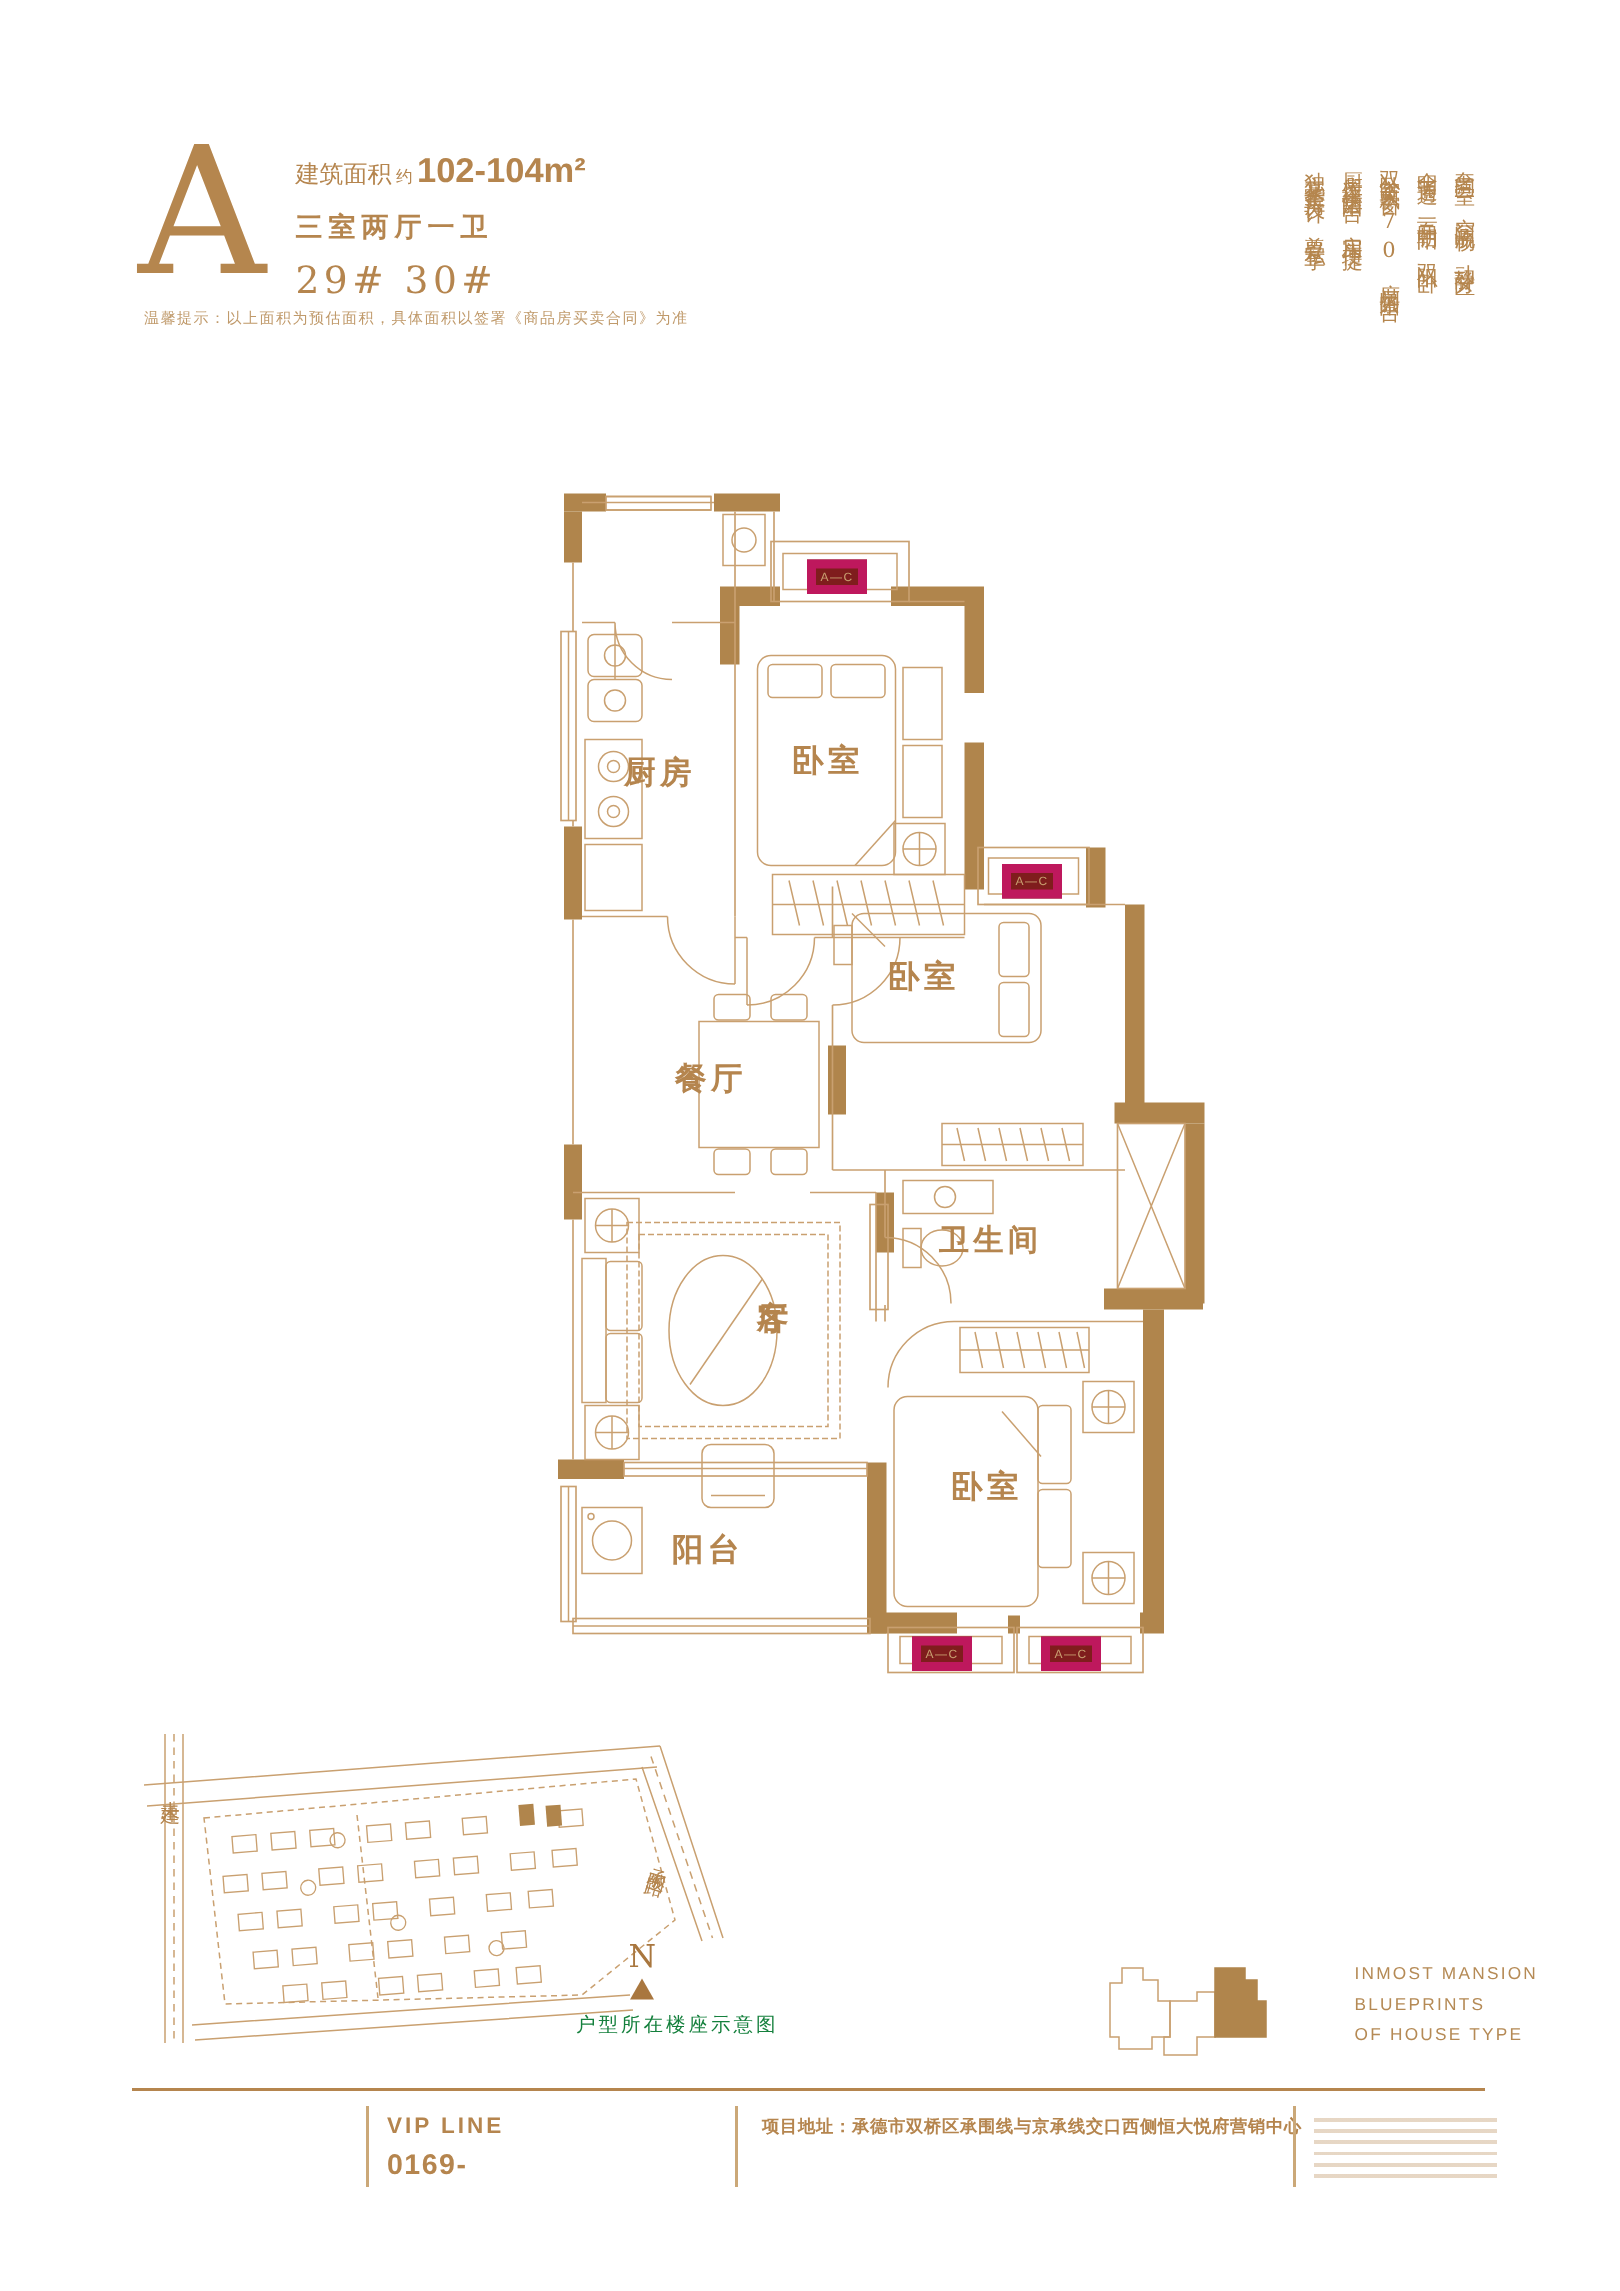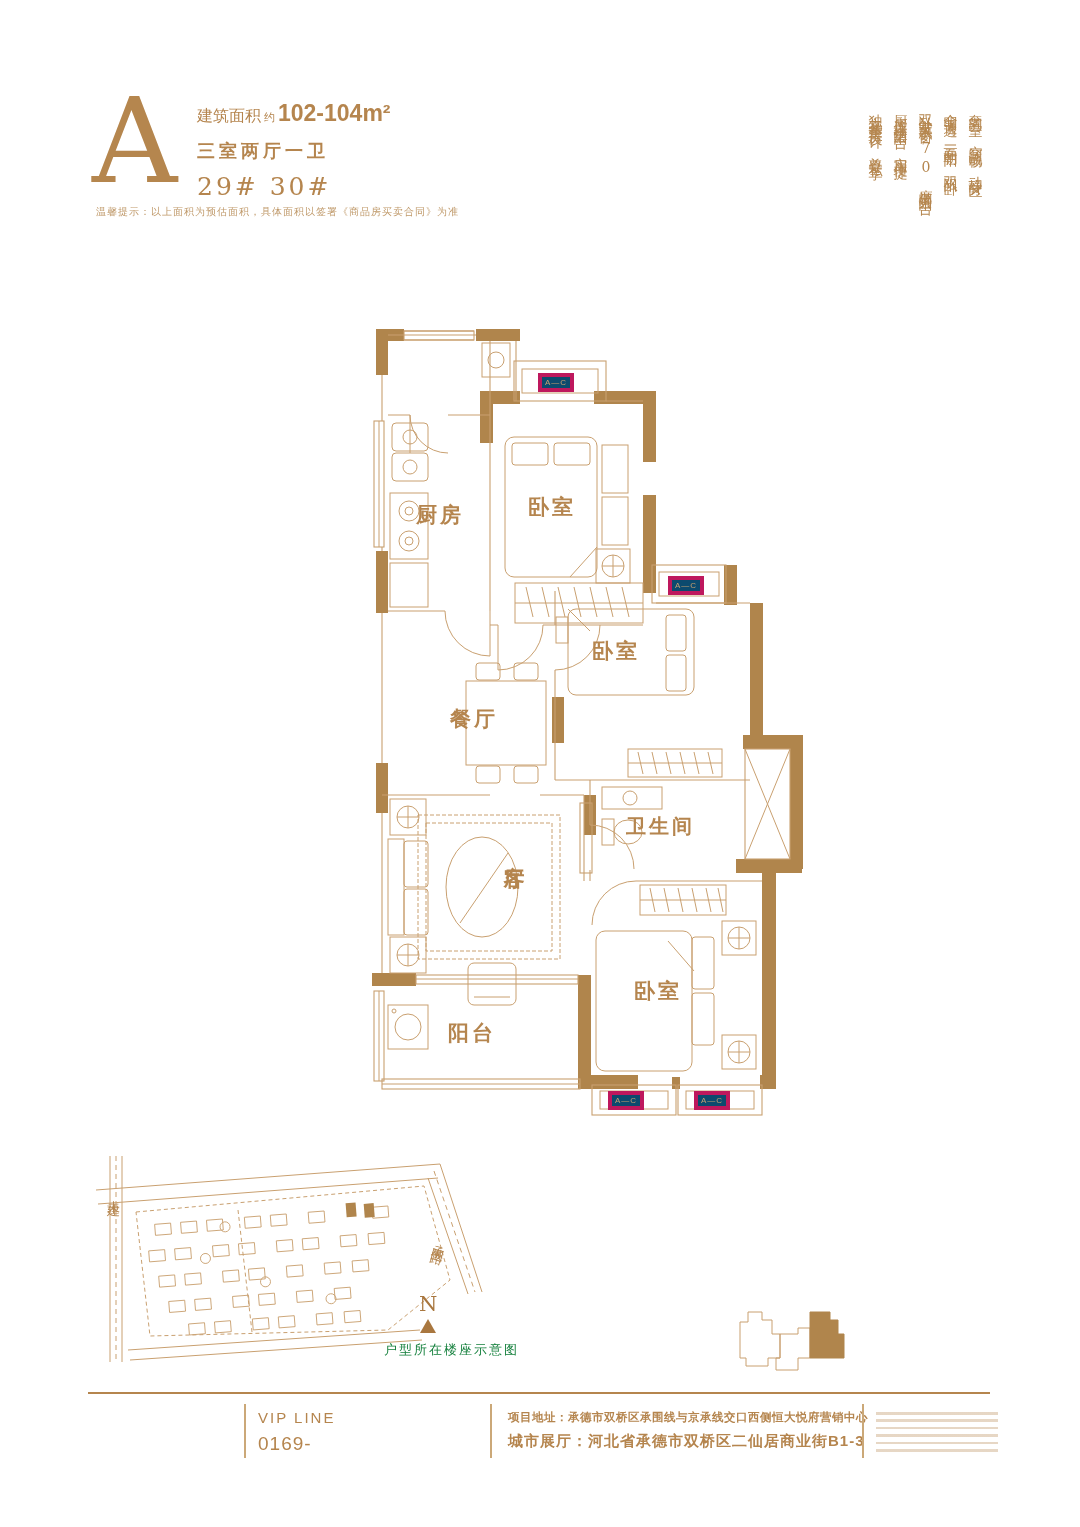--- a/index.html
+++ b/index.html
@@ -21,22 +21,22 @@
            font-family:"DejaVu Serif",serif;font-size:14px;color:#b5864e;}
   .slogans>div{margin:0 7px;letter-spacing:3px;}
   
   .plan{left:330px;top:325px;width:650px;height:815px;}
   .plan svg{position:absolute;left:0;top:0;}
   .ln{fill:none;stroke:#c9a070;stroke-width:1.1px;}
   .lf{fill:none;stroke:#c9a070;stroke-width:1px;}
   .w{fill:#b0854c;stroke:none;}
   .room-label{position:absolute;font-size:21px;font-weight:700;letter-spacing:3px;color:#b5854e;white-space:nowrap;}
   .room-label.v{writing-mode:vertical-rl;text-orientation:upright;letter-spacing:4px;}
-  .win-code{position:absolute;font-size:8px;color:#c9a070;border:4px solid #be185d;
-            padding:0 3px;line-height:11px;letter-spacing:1px;background:#0c4a6e;}
+  .win-code{position:absolute;font-size:8px;color:#c9a070;border:6px solid #be185d;
+            padding:0 3px;line-height:11px;letter-spacing:1px;background:#7f1d1d;}
   
   .sitemap{left:88px;top:1152px;width:400px;height:215px;}
   .map-label-v{writing-mode:vertical-rl;text-orientation:upright;font-size:13px;color:#b5854e;letter-spacing:3px;}
   .unbuilt{left:104px;top:1190px;}
   .roadlabel{left:432px;top:1236px;transform:rotate(16deg);}
   .compass{left:419px;top:1294px;text-align:center;color:#a9773f;}
   .compass-n{font-family:"DejaVu Serif",serif;font-size:21px;line-height:1;}
   .compass-arrow{width:0;height:0;border-left:8px solid transparent;border-right:8px solid transparent;
                  border-bottom:14px solid #a9773f;margin:4px auto 0;}
   .map-caption{left:384px;top:1341px;font-size:13px;letter-spacing:2px;color:#15803d;}
@@ -45,21 +45,21 @@
   .inmost{left:903px;top:1306px;font-size:11.5px;letter-spacing:1.5px;line-height:1.8;color:#b58a55;}
   
   .rule{left:88px;top:1392px;width:902px;height:2px;background:#b5854e;}
   .logo-block{left:86px;top:1406px;display:flex;align-items:flex-start;}
   .brand-col{margin-left:6px;}
   .brand-name{font-size:22px;font-weight:700;letter-spacing:3px;color:#b5854e;line-height:1.1;}
   .brand-sub{font-size:10px;letter-spacing:6px;color:#b5854e;margin-top:3px;}
   .brand-fine{width:168px;height:5px;margin-top:5px;opacity:.75;
       background:repeating-linear-gradient(90deg,#c9a473 0 5px,transparent 5px 8px);}
   .vdiv{width:1.5px;height:54px;background:#cba878;top:1404px;}
-  .vip{left:258px;top:1409px;color:#b5854e;}
+  .vip{left:258px;top:1409px;color:#b5854e;font-weight:bold;}
   .vip-label{font-size:15px;letter-spacing:2px;}
   .vip-prefix{font-size:19px;margin-top:7px;letter-spacing:1px;}
   .phone{left:332px;top:1398px;font-size:45px;font-weight:700;letter-spacing:1px;color:#b5854e;}
   .addr{left:508px;top:1410px;color:#b5854e;}
   .addr1{font-size:11.5px;font-weight:700;letter-spacing:.5px;}
   .addr2{font-size:15px;font-weight:700;letter-spacing:1px;margin-top:7px;}
   .legal{left:876px;top:1412px;width:122px;height:44px;opacity:.6;
       background:repeating-linear-gradient(180deg,rgba(181,133,78,.55) 0 2.5px,transparent 2.5px 7.5px);}
 </style>
 </head>
@@ -333,36 +333,40 @@
 
   <div class="abs keyplan">
     <svg width="130" height="80" viewBox="0 0 130 80">
       <g stroke="#c9a070" fill="none" stroke-width="1">
         <path d="M8,42 V22 H16 V12 H30 V20 H40 V34 H48 V58 H36 V66 H14 V58 H8 Z"></path>
         <path d="M48,34 H66 V28 H78 V34 H78 V58 H66 V70 H44 V58 H48 Z"></path>
       </g>
       <path d="M78,12 H98 V20 H106 V34 H112 V58 H78 Z" fill="#b0854c" stroke="#b0854c"></path>
     </svg>
   </div>
+  <div class="abs inmost">
+    <div>INMOST MANSION</div>
+    <div>BLUEPRINTS</div>
+    <div>OF HOUSE TYPE</div>
+  </div>
 
   <div class="abs rule"></div>
 
 
   <div class="abs vdiv" style="left:244px;"></div>
 
   <div class="abs vip">
     <div class="vip-label">VIP LINE</div>
     <div class="vip-prefix">0169-</div>
   </div>
 
 
   <div class="abs vdiv" style="left:490px;"></div>
 
   <div class="abs addr">
     <div class="addr1">项目地址：承德市双桥区承围线与京承线交口西侧恒大悦府营销中心</div>
-    <div class="addr2">城市展厅：河北省承德市双桥区二仙居商业街B1-3</div>
   </div>
 
   <div class="abs vdiv" style="left:862px;"></div>
 
   <div class="abs legal"></div>
 
 </div>
 
 </body></html>

